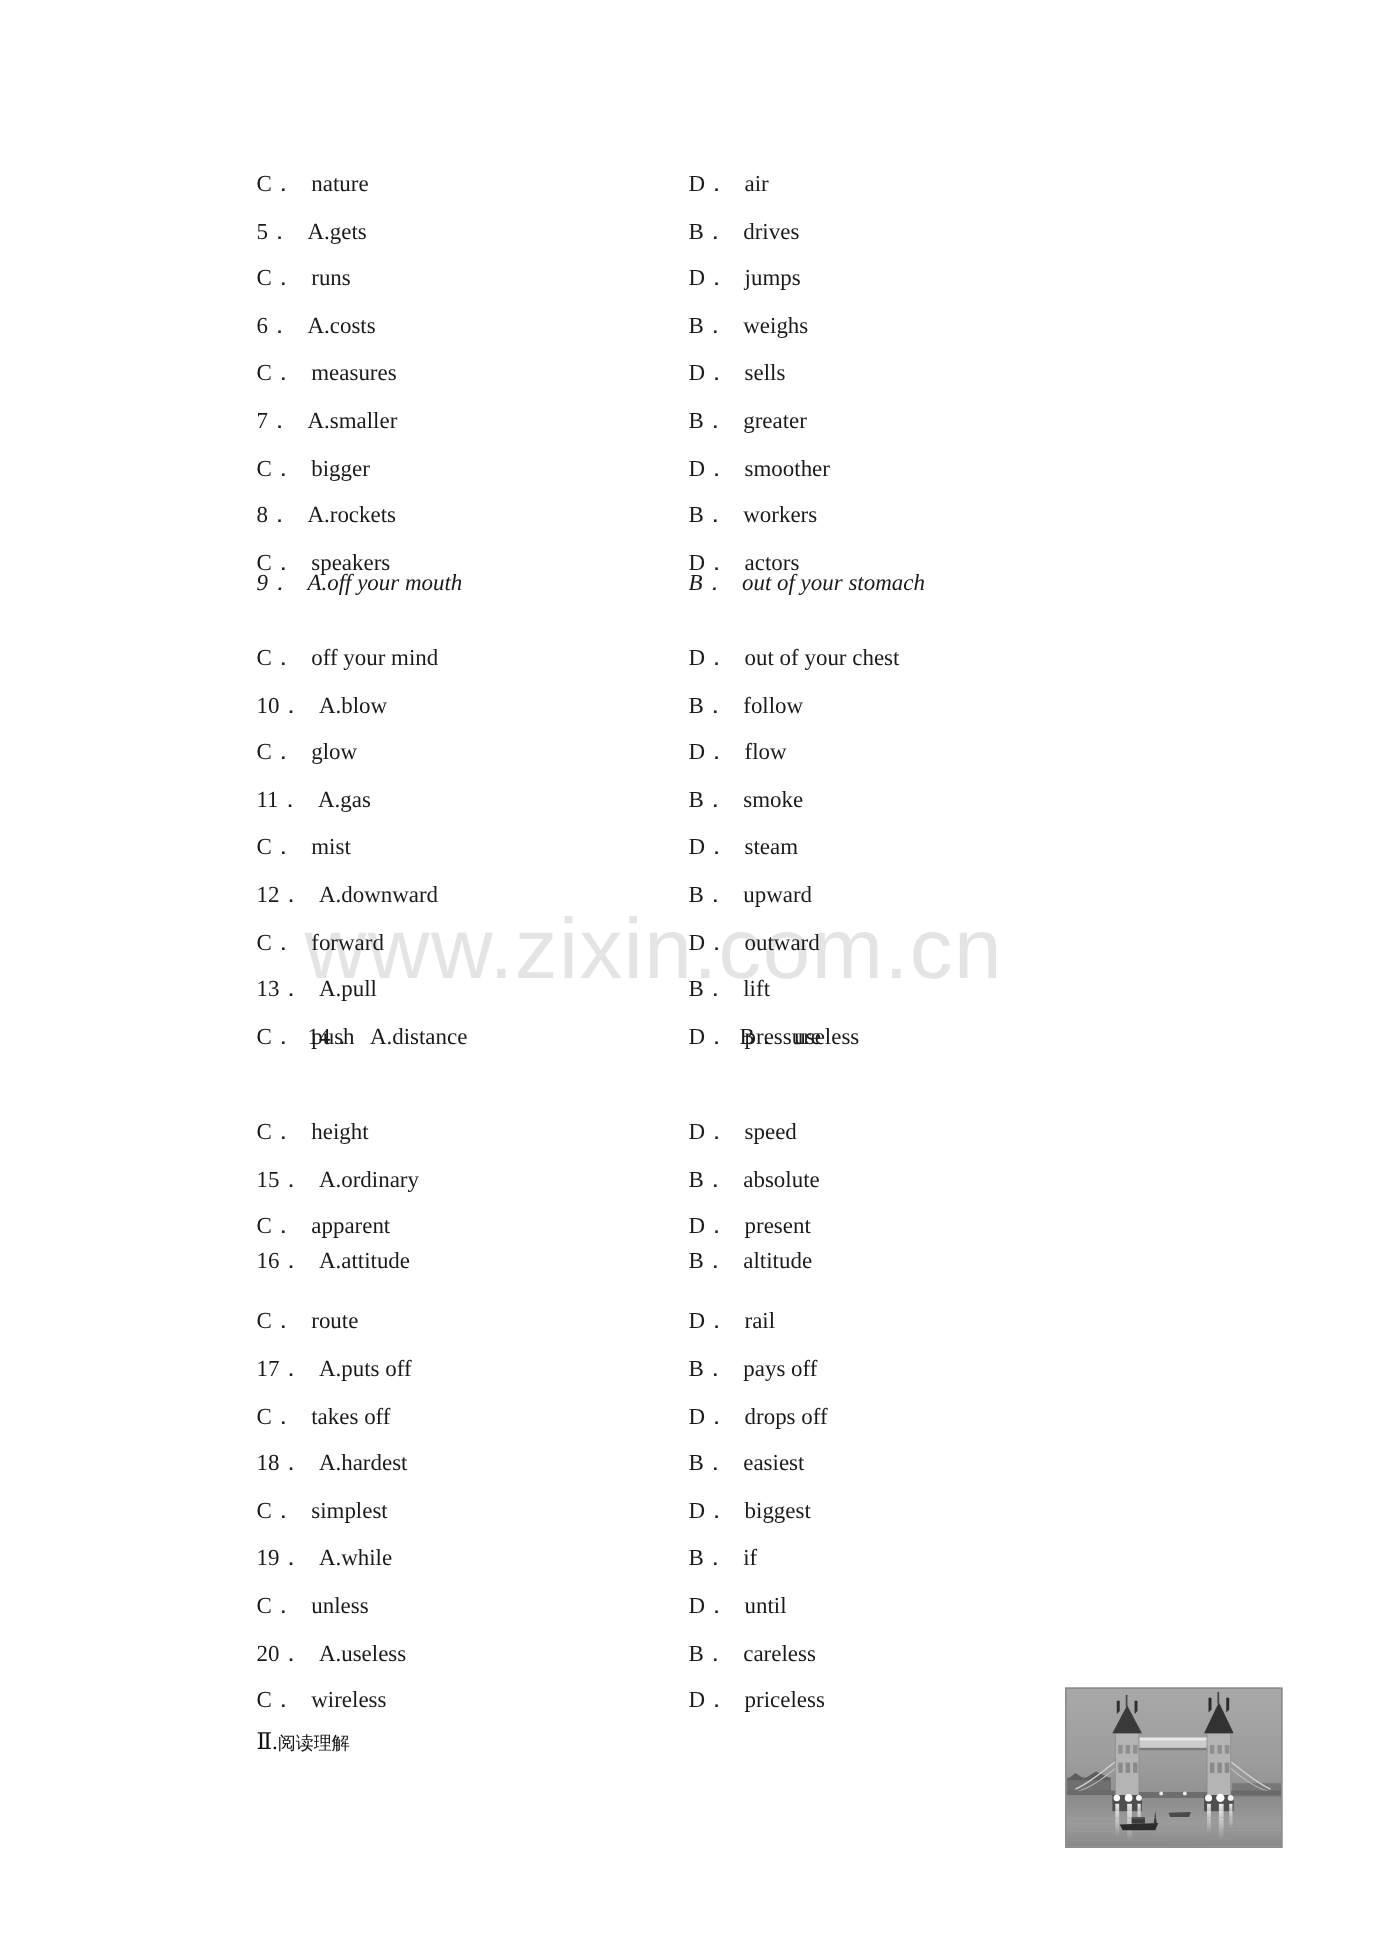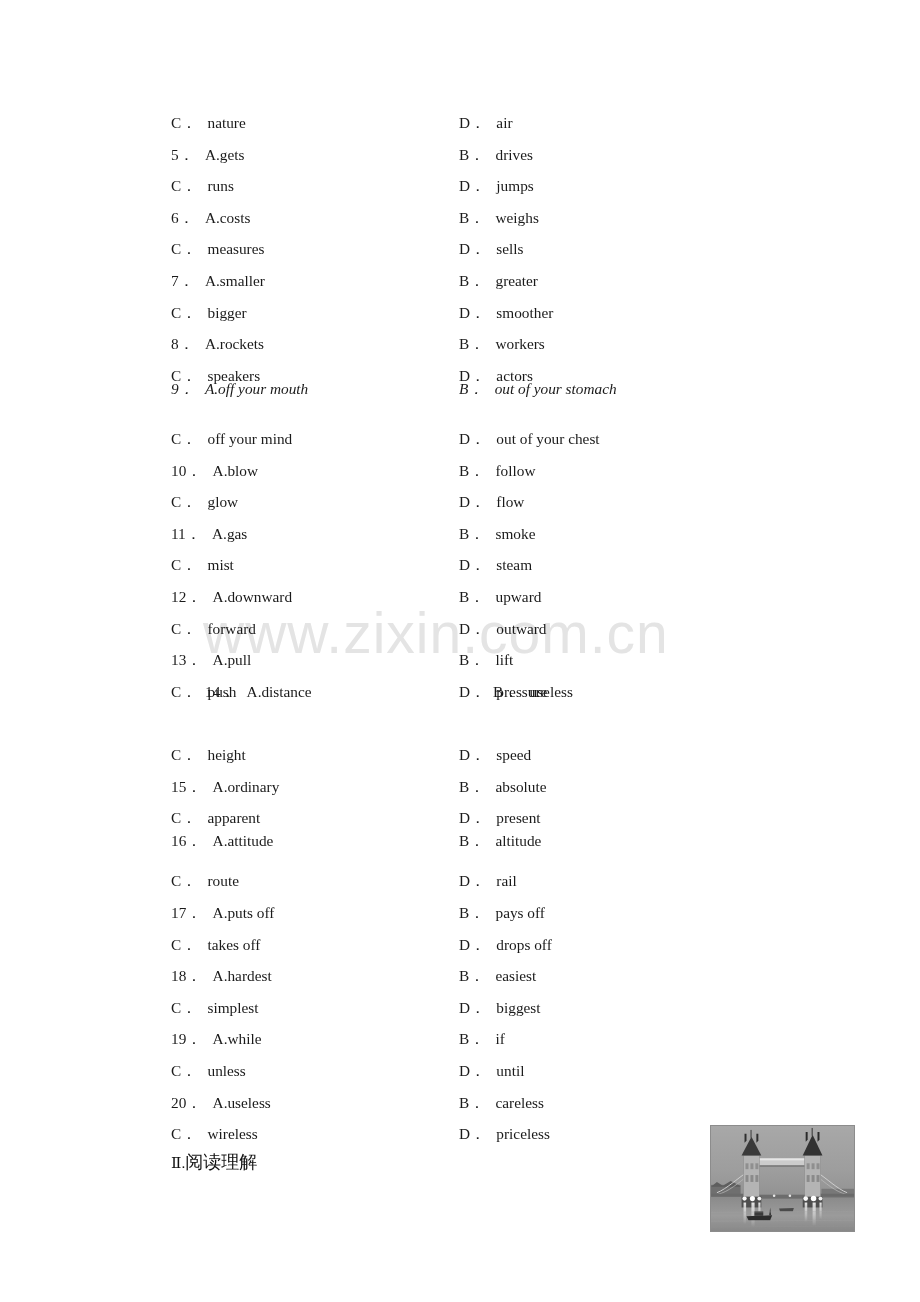--- a/index.html
+++ b/index.html
@@ -72,21 +72,21 @@
     left: 171px;
     top: 1149px;
     font-size: 15.3px;
     line-height: 26px;
     white-space: nowrap;
     color: #111111;
     z-index: 2;
   }
   #section-heading .cn {
     font-family: Liberation Serif, serif;
-    font-size: 18px;
+    font-size: 12px;
   }
 
   
   #photo-wrap {
     position: absolute;
     left: 710px;
     top: 1125px;
     width: 145px;
     height: 107px;
     border: 1px solid #8c8c8c;

